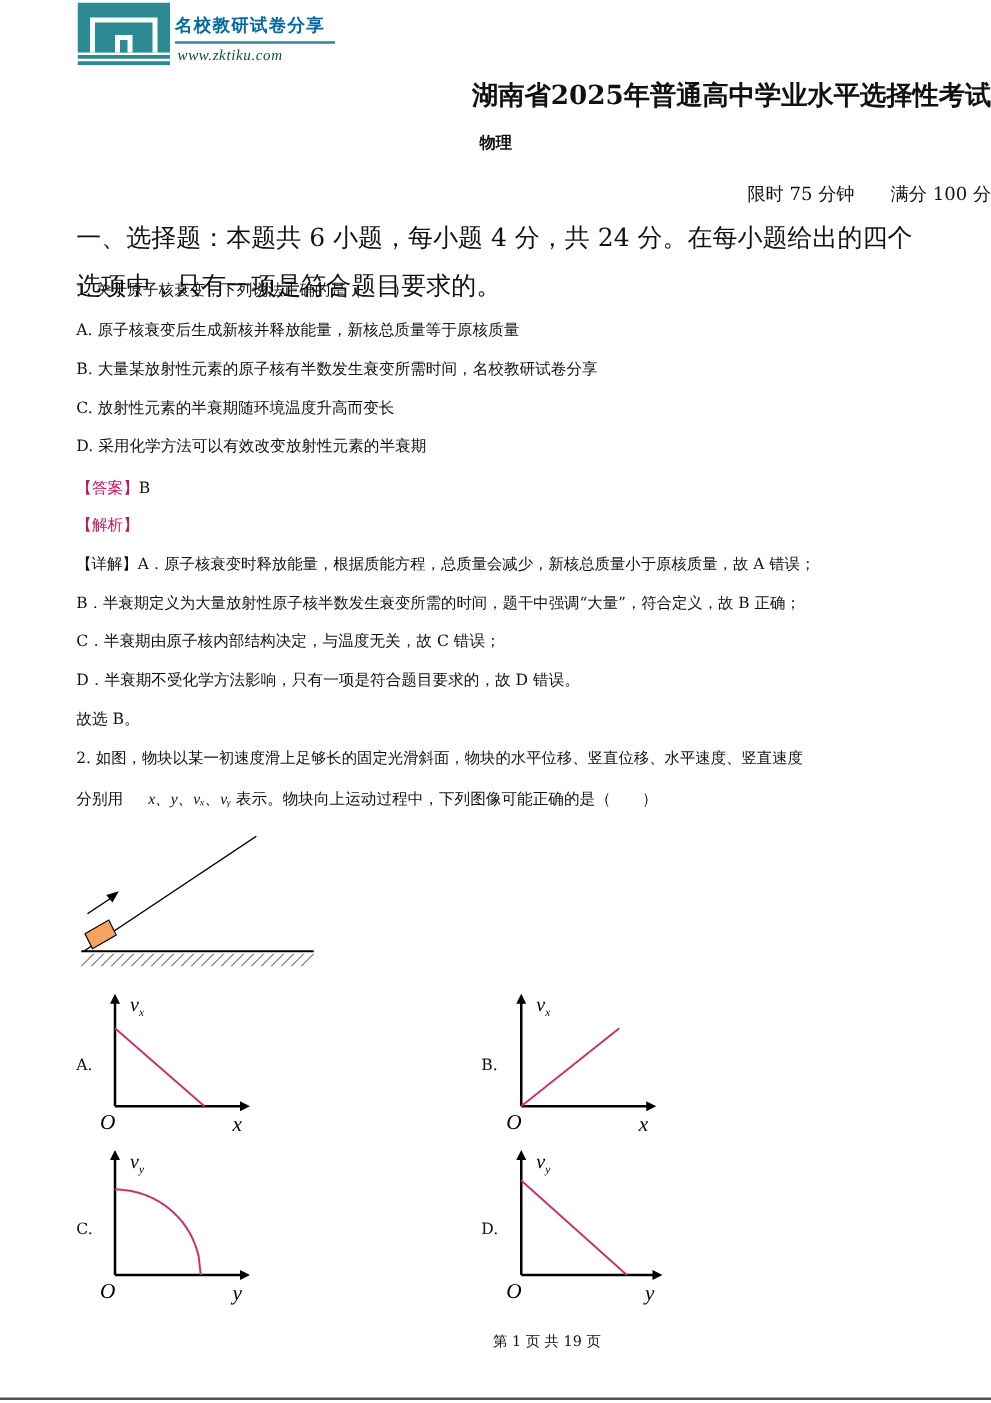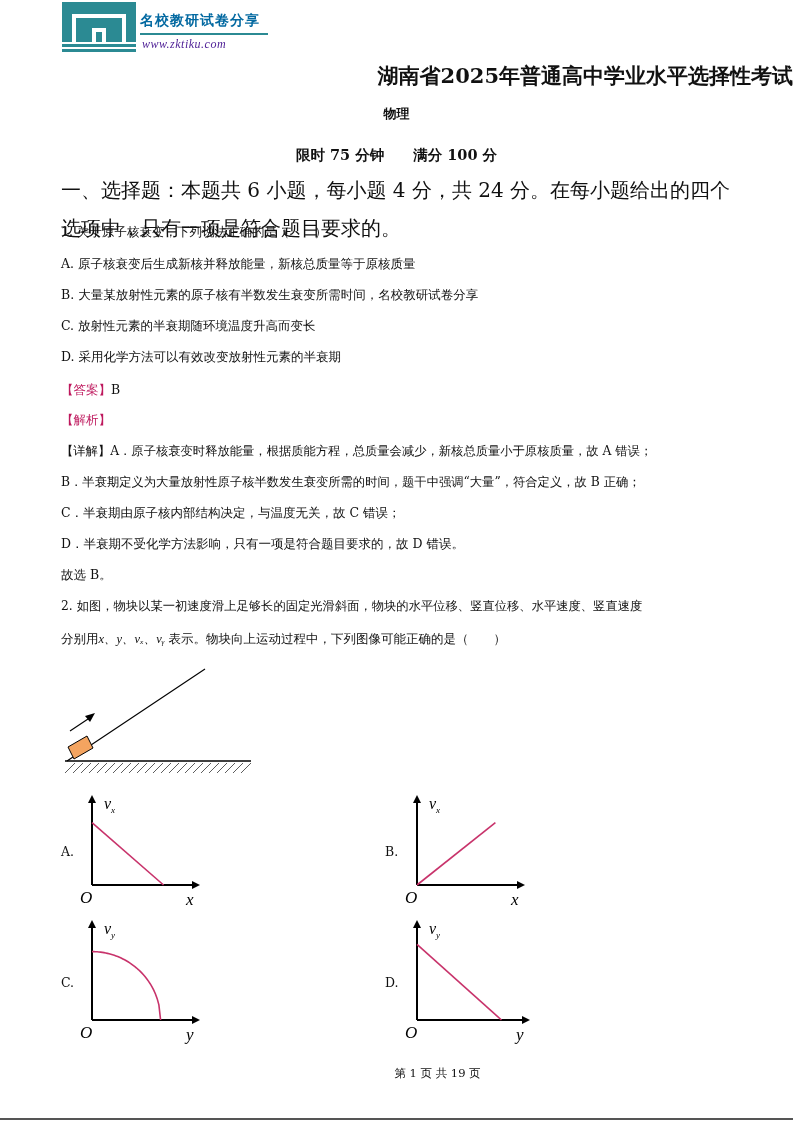--- a/index.html
+++ b/index.html
@@ -5,35 +5,35 @@
   html, body { margin: 0; padding: 0; background: #ffffff; }
   body { width: 793px; height: 1122px; position: relative; overflow: hidden;
          font-family: "DejaVu Serif", "Liberation Serif", serif; color: #111; }
   .abs { position: absolute; }
   
   .logo { left: 62px; top: 2px; width: 210px; height: 52px; }
   .logo-mark { position: absolute; left: 0; top: 0; width: 74px; height: 52px; }
   .logo-title { position: absolute; left: 78px; top: 10px; font-size: 14px; font-weight: bold;
                 color: #0369a1; letter-spacing: 1px; font-family: "DejaVu Sans", sans-serif; white-space: nowrap; }
   .logo-rule { position: absolute; left: 78px; top: 31px; width: 128px; height: 2px; background: #2b8a93; }
-  .logo-url { position: absolute; left: 80px; top: 35px; font-size: 12px; font-style: italic; color: #4c1d95;
+  .logo-url { position: absolute; left: 80px; top: 35px; font-size: 12px; font-style: italic; color: #14532d;
               font-family: "Liberation Serif", serif; letter-spacing: 0.5px; white-space: nowrap; }
 
   .title { left: 0; width: 793px; top: 62px; text-align: right; font-size: 21px; font-weight: bold; }
   .subject { left: 0; width: 793px; top: 105px; text-align: center; font-size: 13px; font-weight: bold; }
-  .limits { left: 0; width: 793px; top: 146px; text-align: center; font-size: 14.5px; font-weight: bold; white-space: pre; }
+  .limits { left: 0; width: 793px; top: 146px; text-align: right; font-size: 14.5px; font-weight: normal; white-space: pre; }
 
   .section { left: 61px; top: 171px; width: 680px; font-size: 20px; font-weight: normal; line-height: 38px; }
 
   .line { left: 61px; font-size: 12.5px; white-space: nowrap; font-family: "DejaVu Serif", serif; }
   .blue { color: #be185d; }
 
   .fig { position: absolute; }
   .opt-label { position: absolute; font-size: 12.5px; }
-  .ital { font-style: italic; font-family: "Liberation Serif", serif; }
+  .ital { font-style: italic; font-family: "Liberation Serif", serif; padding-left: 20px; }
 
   .page-num { left: 0; width: 793px; top: 1066px; text-align: center; font-size: 11.5px; margin-left: 41px; }
   .bottom-rule { left: 0; top: 1118px; width: 793px; height: 2px; background: #555; }
 </style>
 </head>
 <body>
 
 <div class="abs logo">
   <svg class="logo-mark" viewBox="0 0 74 52">
     <rect x="0" y="0" width="74" height="40" fill="#2b8a93"></rect>

